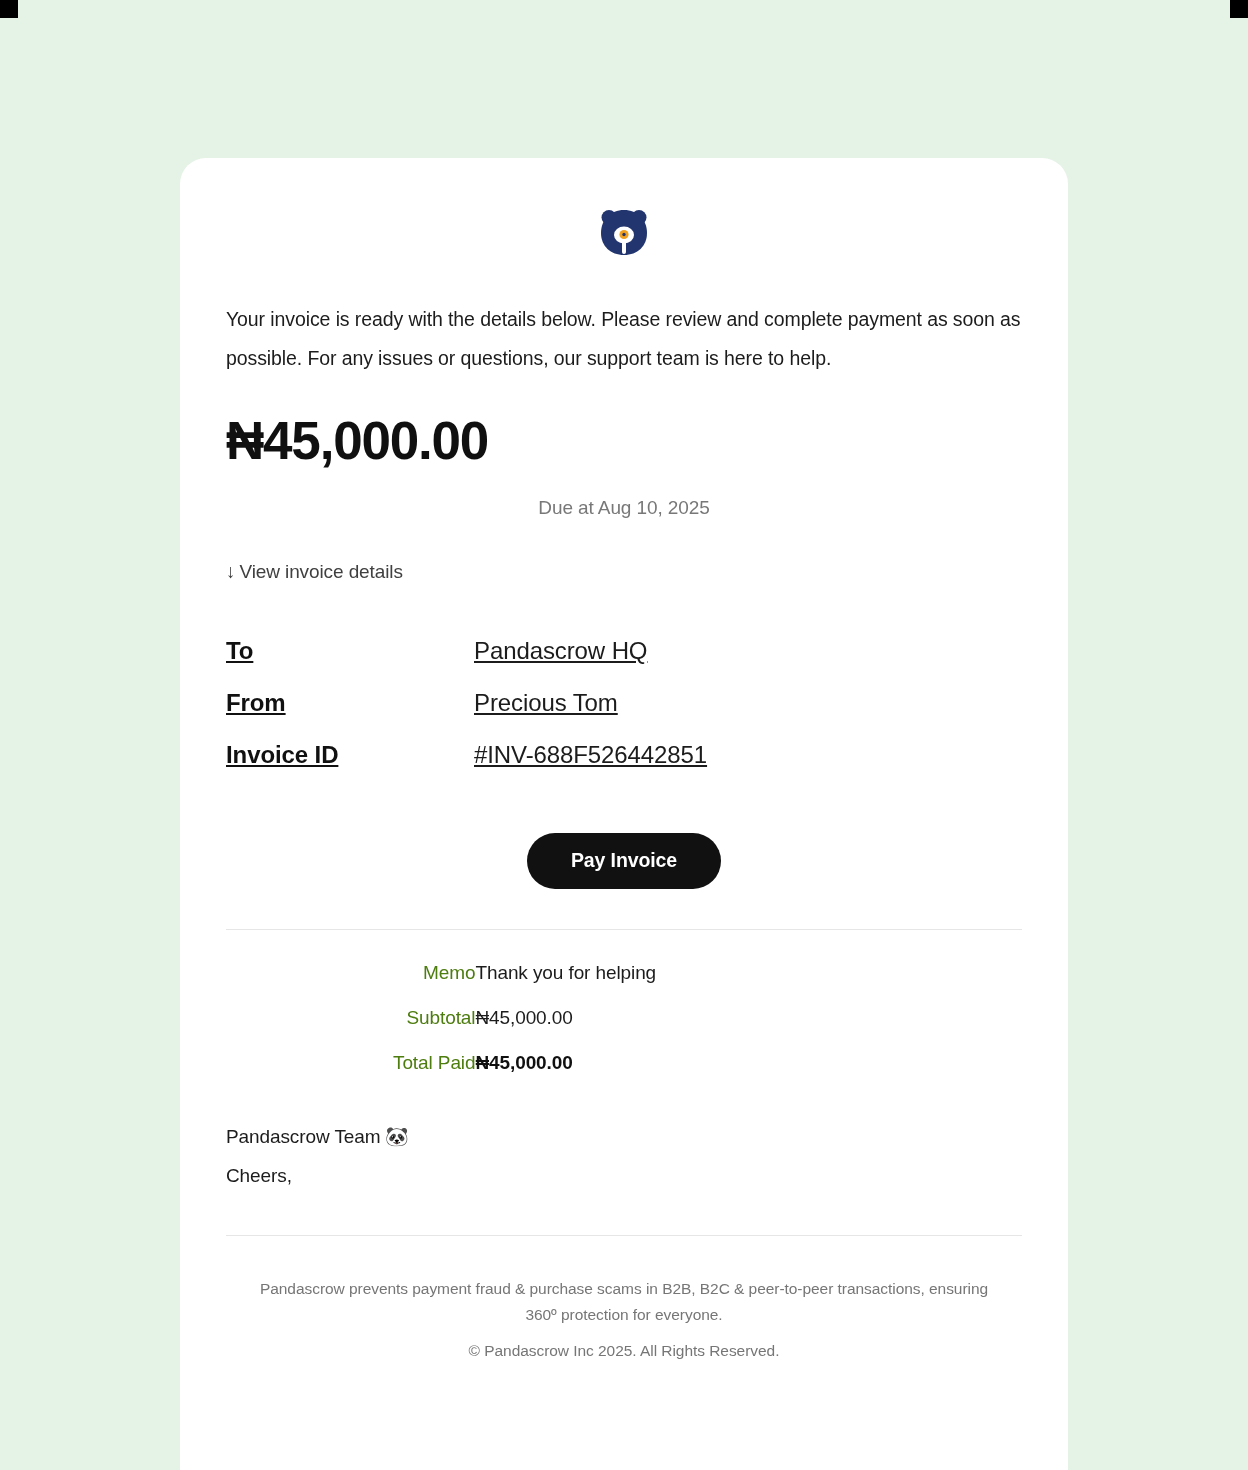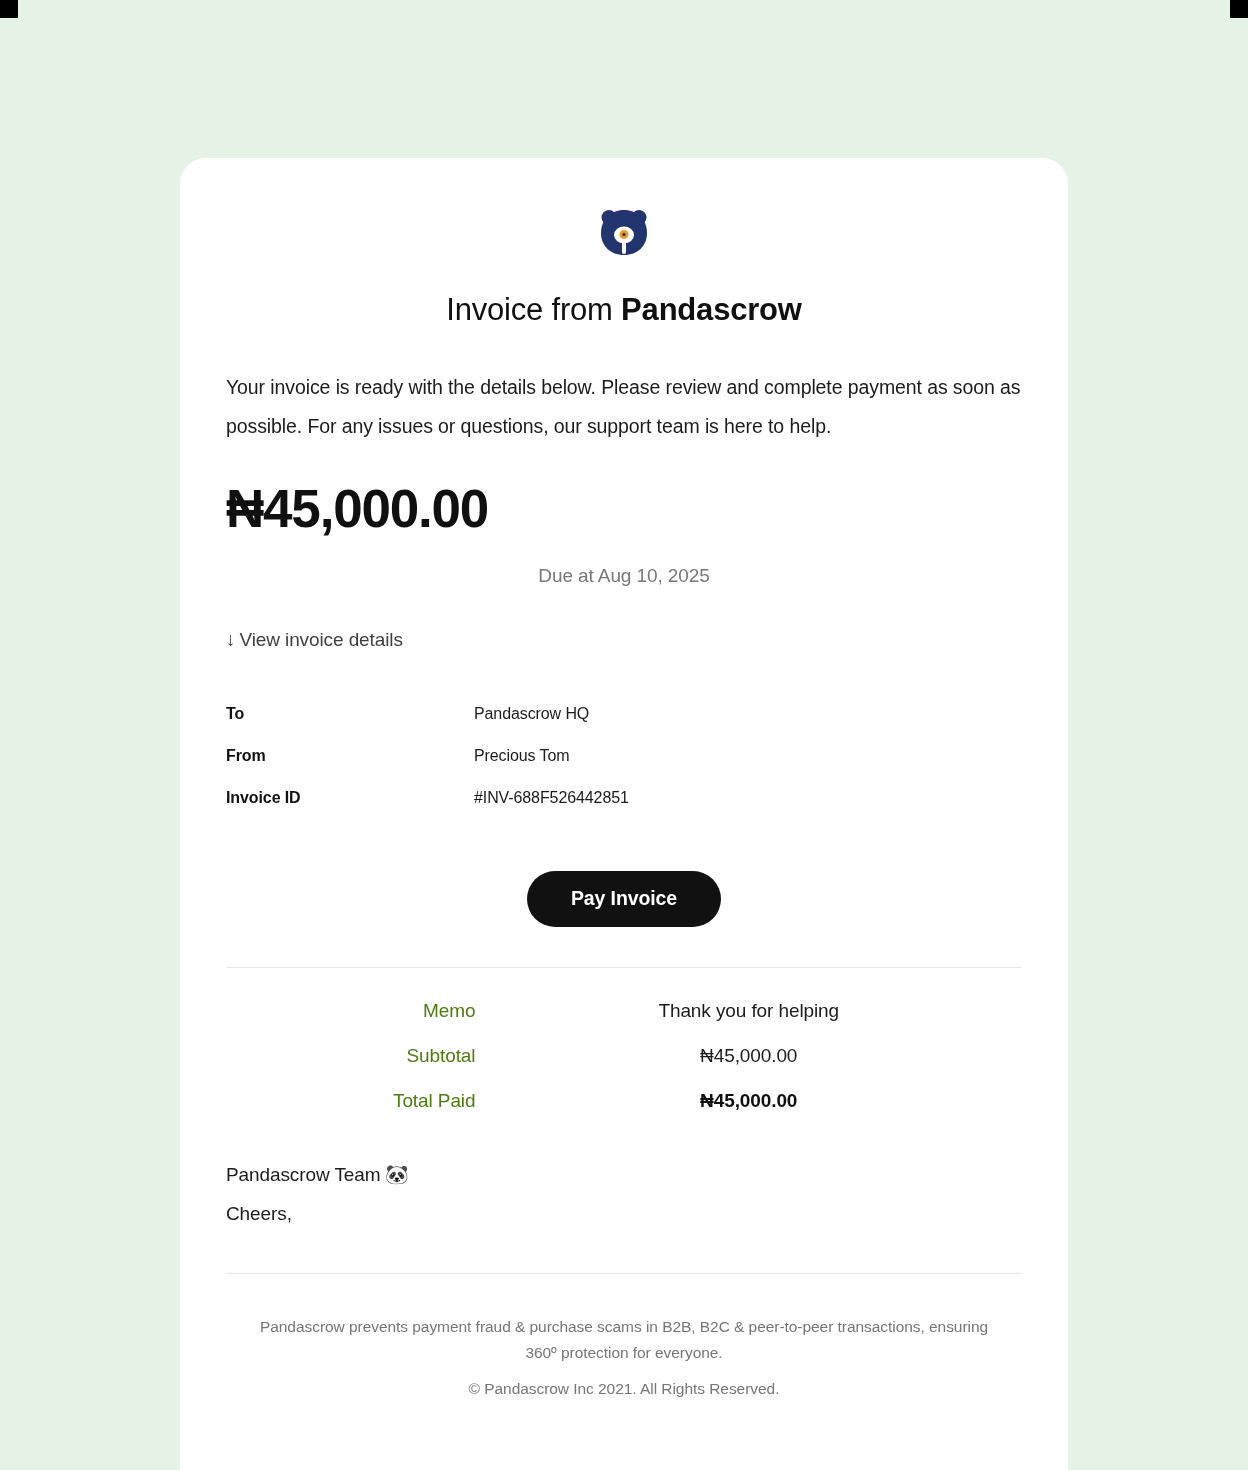--- a/index.html
+++ b/index.html
@@ -103,22 +103,23 @@
   }
 
   .kv-table {
     margin: 54px 0 0 0;
     width: 100%;
     border-collapse: collapse;
   }
   .kv-table td {
     padding: 0 0 24px 0;
     vertical-align: top;
-    font-size: 16px;
-    letter-spacing: -0.1px;
+    font-size: 24px;
+    letter-spacing: -0.1px;
+    text-decoration: underline;
   }
   .kv-table tr:last-child td {
     padding-bottom: 0;
   }
   .kv-label {
     width: 248px;
     font-weight: 700;
     color: #111111;
   }
   .kv-value {
@@ -163,21 +164,21 @@
   }
   .summary-table tr:last-child td {
     padding-bottom: 0;
   }
   .sum-label {
     text-align: right;
     font-weight: 400;
     color: #4d7c0f;
   }
   .sum-value {
-    text-align: center;
+    text-align: left;
     font-weight: 400;
     color: #1c1c1c;
   }
   .sum-value.strong {
     font-weight: 700;
     color: #101010;
   }
 
   .signoff {
     margin: 43px 0 0 0;
@@ -219,23 +220,20 @@
       <circle cx="13" cy="13.5" r="7.5" fill="#22356f"></circle>
       <circle cx="43" cy="13.5" r="7.5" fill="#22356f"></circle>
       <path d="M28 6 C41.5 6 51 15.5 51 29 C51 42 41.5 51 28 51 C14.5 51 5 42 5 29 C5 15.5 14.5 6 28 6 Z" fill="#22356f"></path>
       <rect x="26" y="33" width="4" height="17" rx="2" fill="#ffffff"></rect>
       <ellipse cx="28" cy="31" rx="10" ry="8.5" fill="#ffffff"></ellipse>
       <circle cx="28" cy="30.5" r="4.6" fill="#f0a020"></circle>
       <circle cx="28" cy="30.5" r="1.7" fill="#22356f"></circle>
     </svg>
   </div>
 
-  <h1 class="headline">
-    <span>Invoice from </span><span class="brand">Pandascrow</span>
-  </h1>
 
   <div class="content">
 
     <p class="intro">Your invoice is ready with the details below. Please review and complete payment as soon as possible. For any issues or questions, our support team is here to help.</p>
 
     <div class="amount">₦45,000.00</div>
 
     <div class="due-line">Due at Aug 10, 2025</div>
 
     <a class="details-link" href="#">
@@ -284,17 +282,17 @@
 
     <div class="signoff">
       <div>Pandascrow Team 🐼</div>
       <div>Cheers,</div>
     </div>
 
     <hr class="divider">
 
     <div class="footer">
       <p class="footer-tagline">Pandascrow prevents payment fraud &amp; purchase scams in B2B, B2C &amp; peer-to-peer transactions, ensuring 360º protection for everyone.</p>
-      <p class="footer-copyright">© Pandascrow Inc 2021. All Rights Reserved.</p>
+      <p class="footer-copyright">© Pandascrow Inc 2025. All Rights Reserved.</p>
     </div>
 
   </div>
 </div>
 
 </body></html>

